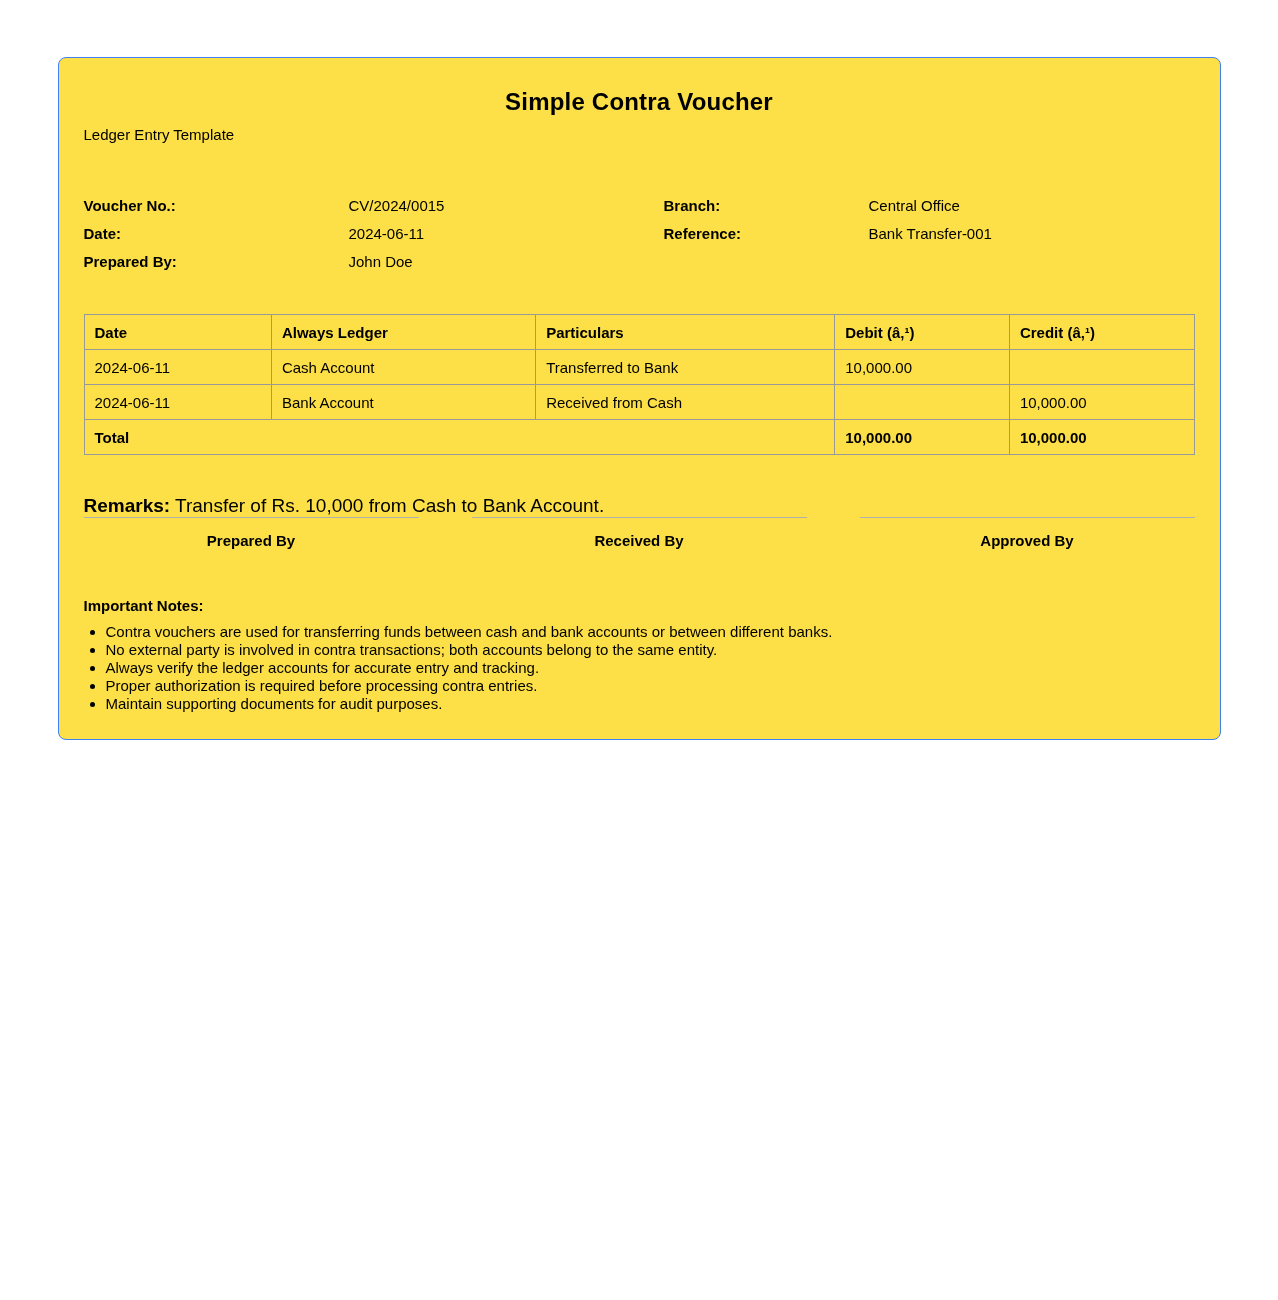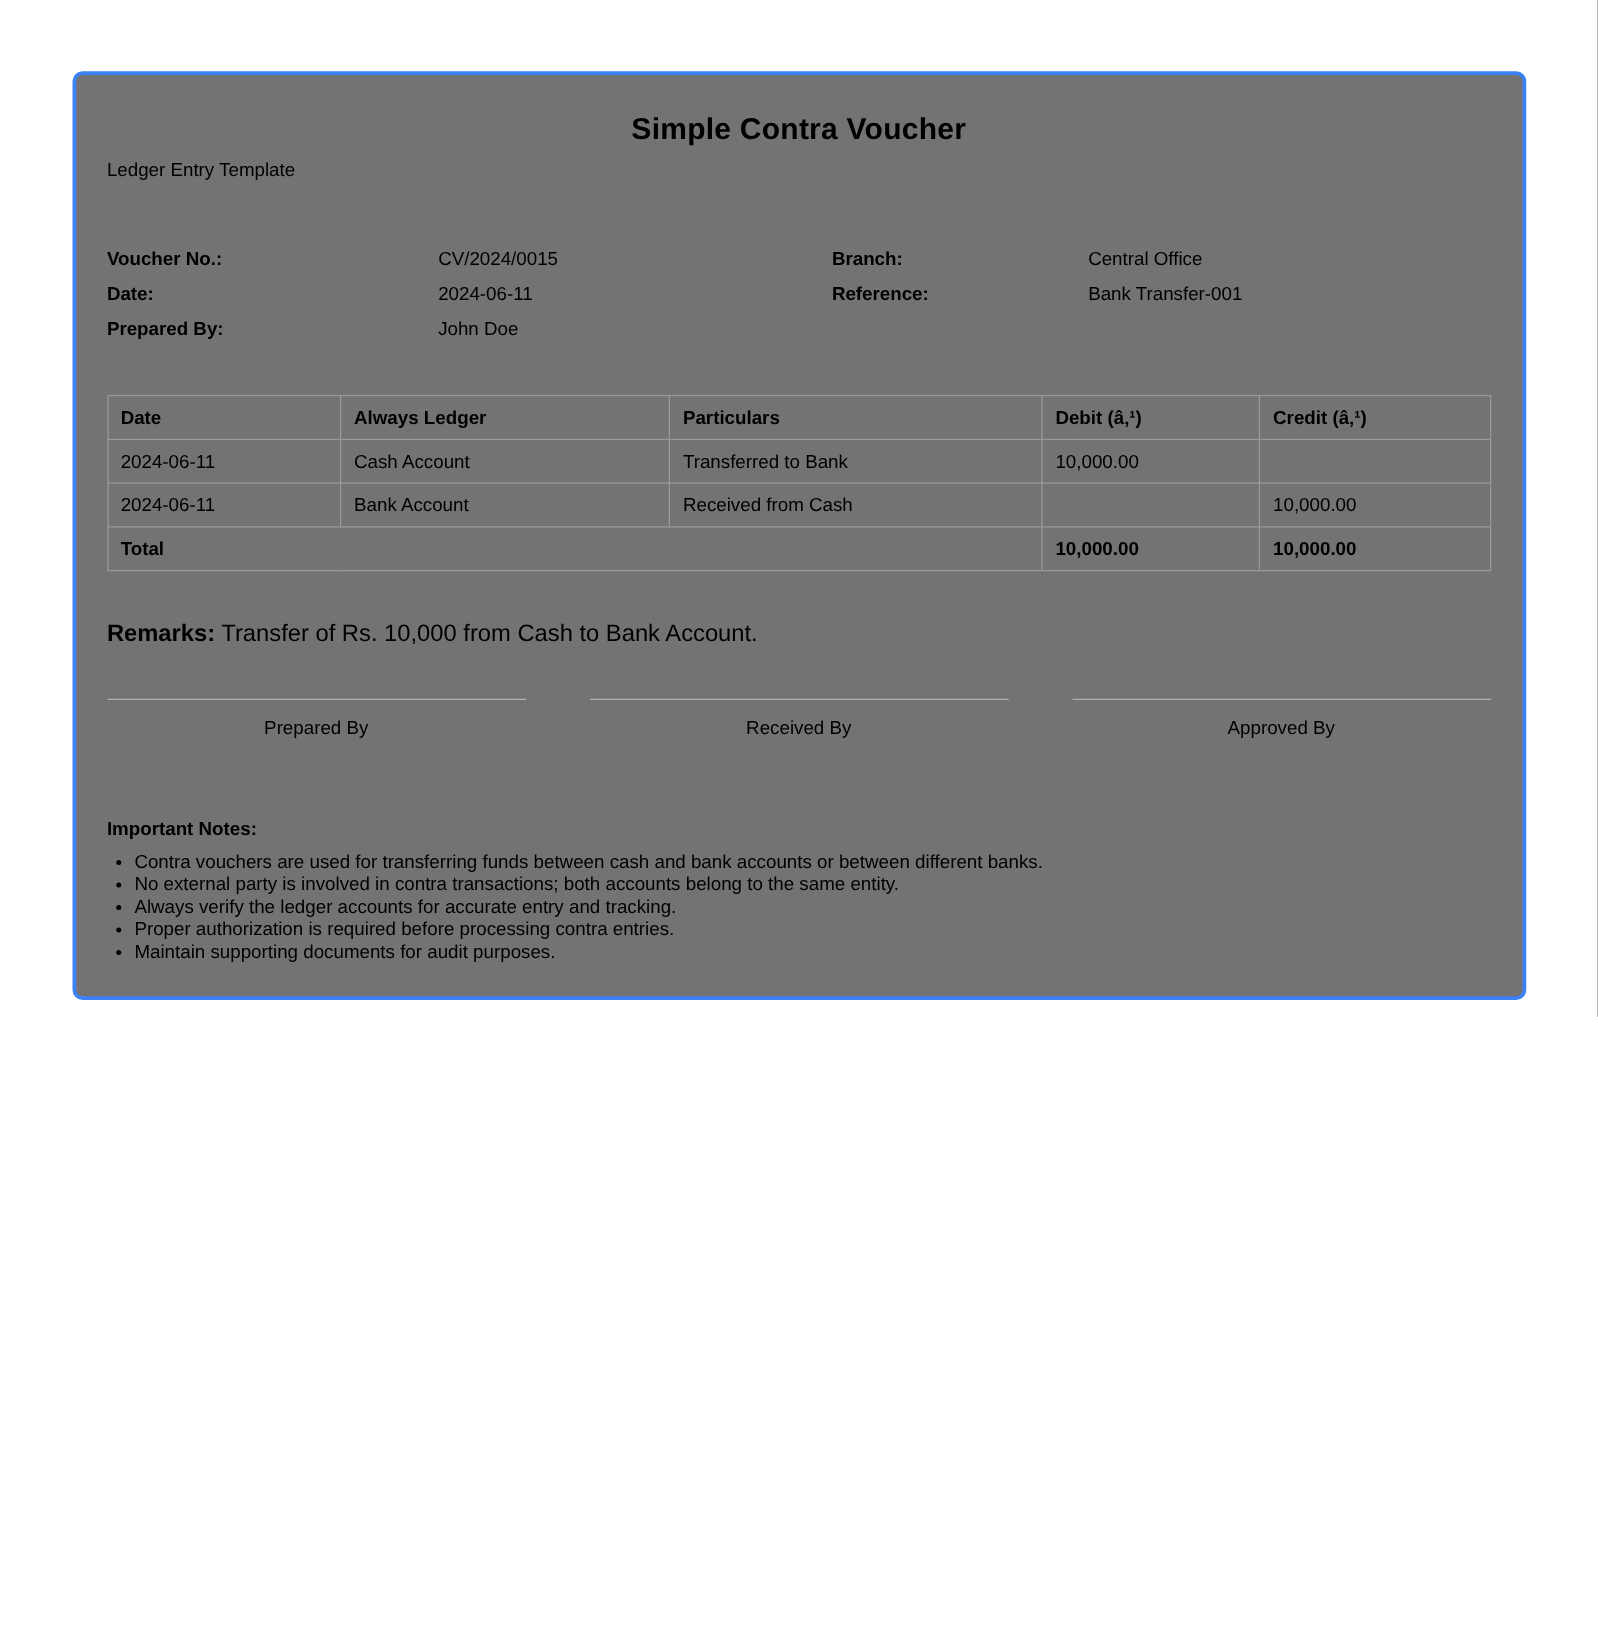--- a/index.html
+++ b/index.html
@@ -9,22 +9,22 @@
     height: 1300px;
     background: #ffffff;
     font-family: "Liberation Sans", sans-serif;
     color: #000000;
   }
   .page { width: 1278px; height: 1300px; }
   .card {
     width: 1163px;
     min-height: 683px;
     margin: 57px auto 0 auto;
-    background: #737373;
-    border: 3px solid #3b82f6;
+    background: #fde047;
+    border: 1px solid #3b82f6;
     border-radius: 8px;
     padding: 30px 25px 26px 25px;
   }
   .title {
     margin: 0;
     text-align: center;
     font-size: 24px;
     font-weight: bold;
     letter-spacing: 0.2px;
   }
@@ -61,32 +61,32 @@
   .col-debit { width: 175px; }
   .col-credit { width: 185px; }
   .num { text-align: right; }
   .bold { font-weight: bold; }
   .total-label { text-align: right; font-weight: bold; }
   .remarks {
     margin-top: 40px;
     font-size: 19px;
   }
   .signatures {
-    margin-top: 40px;
     display: flex;
     justify-content: space-between;
+    font-weight: bold;
   }
   .sig {
     width: 335px;
     border-top: 1px solid #b0b0b0;
     text-align: center;
     padding-top: 14px;
     font-size: 15px;
   }
-  .notes { margin-top: 64px; font-size: 15px; }
+  .notes { margin-top: 48px; font-size: 15px; }
   .notes-heading { font-weight: bold; margin-bottom: 9px; }
   .notes-list { margin: 0; padding-left: 22px; }
   .notes-list li { line-height: 18px; }
 </style>
 </head>
 <body>
 
 <div class="page">
   <div class="card">
 

